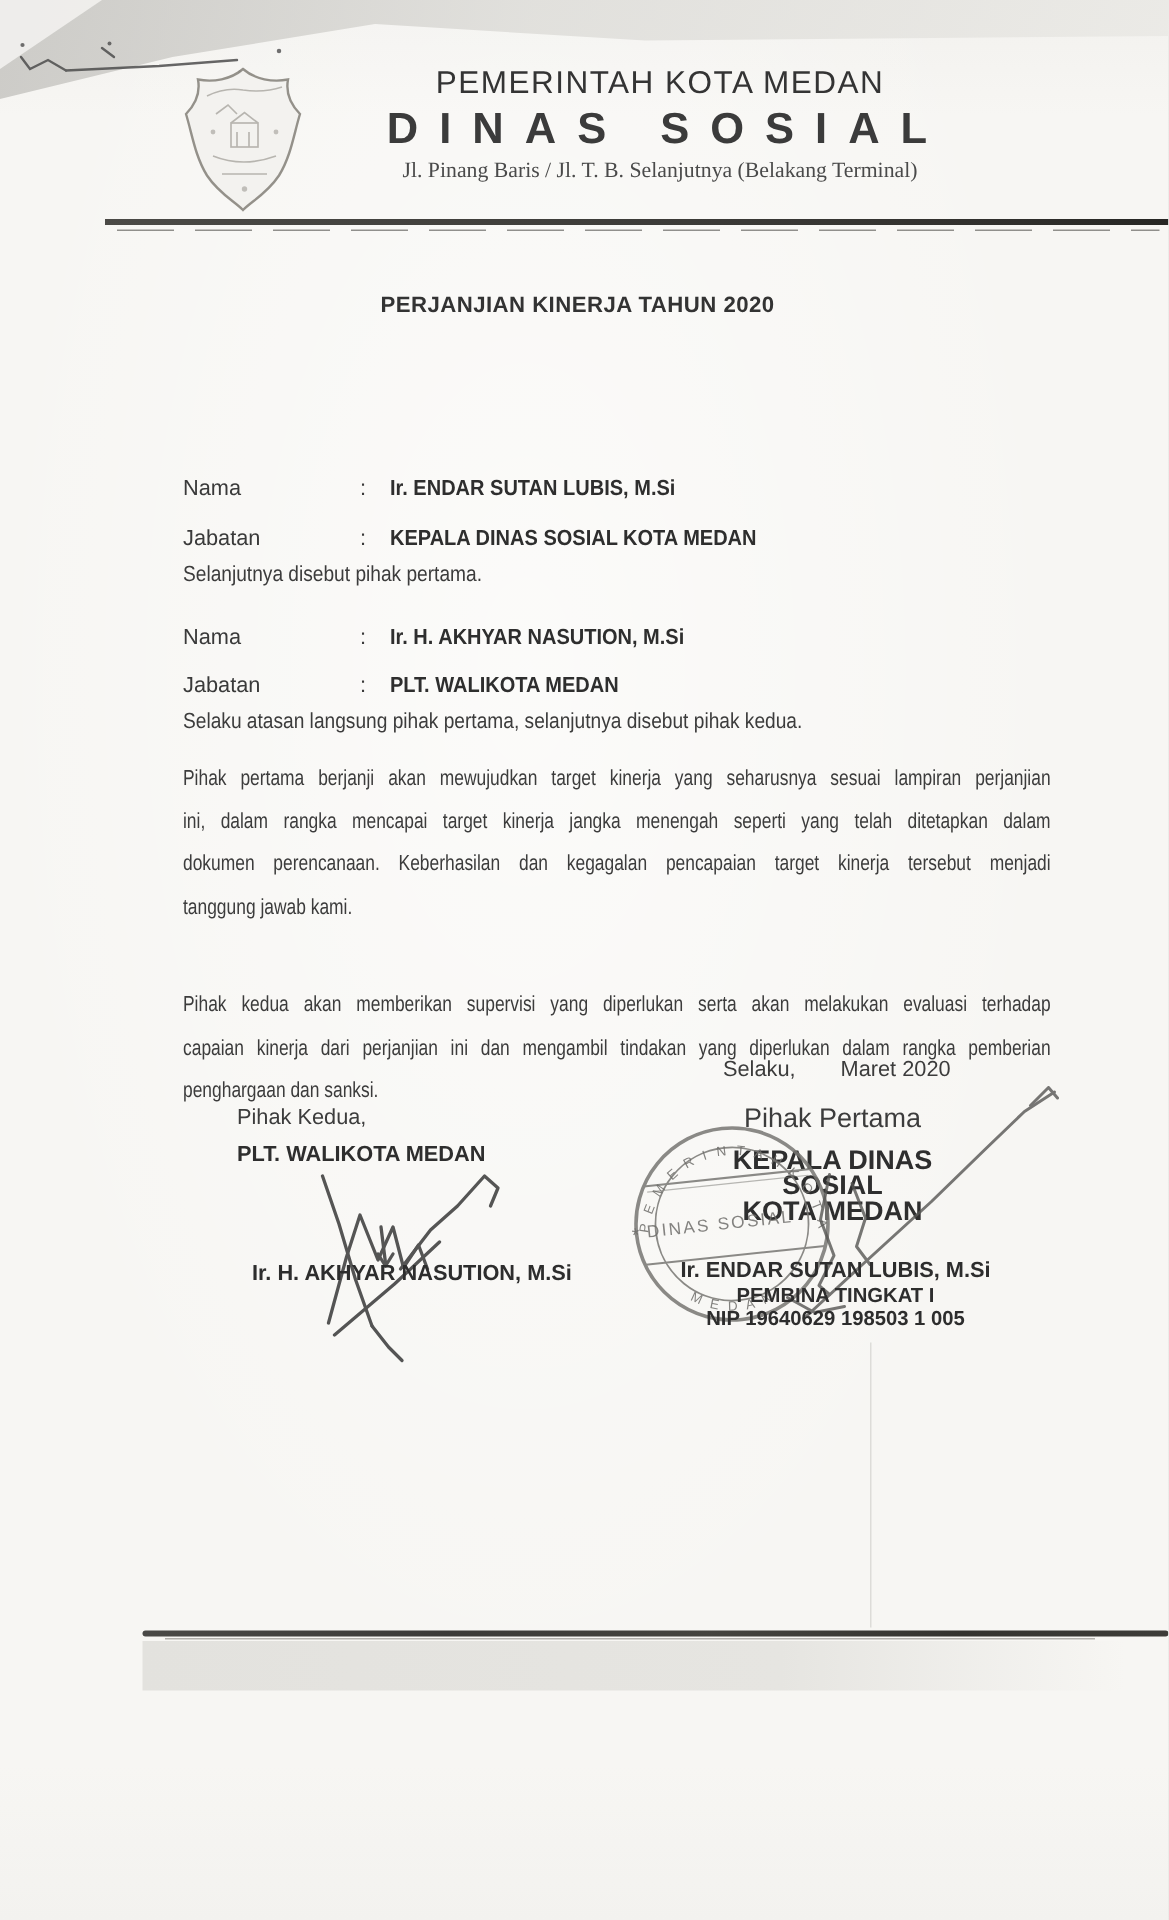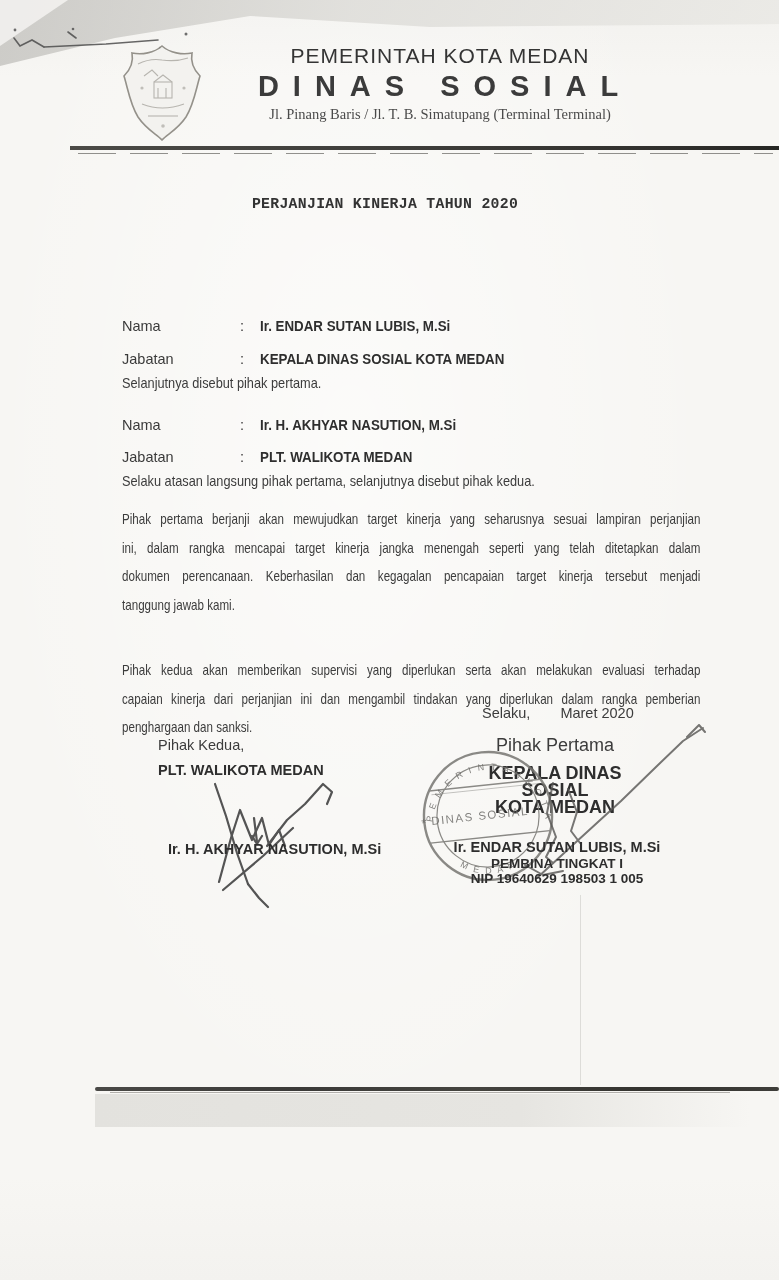--- a/index.html
+++ b/index.html
@@ -24,21 +24,21 @@
   .crest{left:118px;top:42px;}
   .lh-text{left:170px;top:44px;width:540px;text-align:center;}
   .lh-gov{font-size:21px;font-weight:normal;color:#343434;letter-spacing:1px;}
   .lh-agency{font-size:29px;font-weight:bold;color:#3b3b3b;letter-spacing:14px;margin-top:2px;padding-left:10px;}
   .lh-addr{font-family:"Liberation Serif",serif;font-size:14.5px;color:#4a4a4a;margin-top:3px;}
   .rule-thick{left:70px;top:146px;right:0;height:3.6px;
     background:linear-gradient(to right,#4b4a46,#3c3b38 55%,#302f2c 86%,#262623);}
   .rule-thin{left:78px;top:152.5px;right:6px;height:1.2px;opacity:.75;
     background:repeating-linear-gradient(to right,#6e6d69 0 38px,transparent 38px 52px);}
   
-  .doc-title{left:0;top:196px;width:770px;text-align:center;font-size:14.8px;font-weight:bold;color:#333;letter-spacing:.3px;font-family:Liberation Mono, monospace;}
+  .doc-title{left:0;top:196px;width:770px;text-align:center;font-size:14.8px;font-weight:bold;color:#333;letter-spacing:.3px;}
   .para{left:122px;width:578px;}
   .pline{width:723px;transform:scaleX(.8);transform-origin:0 0;
     font-size:14.5px;line-height:28.5px;color:#3c3c3c;}
   .just{text-align:justify;text-align-last:justify;}
   .kvrow{left:122px;width:578px;display:grid;grid-template-columns:118px 20px auto;font-size:14.5px;}
   .kvval{font-weight:bold;color:#2e2e2e;transform:scaleX(.92);transform-origin:0 0;white-space:nowrap;}
   .note{left:122px;font-size:14.5px;color:#3c3c3c;transform:scaleX(.88);transform-origin:0 0;white-space:nowrap;}
   
   .dateline{left:482px;top:705px;font-size:14.5px;color:#3c3c3c;}
   .dateline .gap{display:inline-block;width:30px;}
@@ -99,21 +99,21 @@
     <g fill="#8f8c85" opacity=".5">
       <circle cx="24" cy="46" r="1.6"></circle>
         <circle cx="66" cy="46" r="1.6"></circle>
         <circle cx="45" cy="84" r="1.8"></circle>
     </g>
   </svg>
 
   <div class="abs lh-text">
     <div class="lh-gov">PEMERINTAH KOTA MEDAN</div>
     <div class="lh-agency">DINAS  SOSIAL</div>
-    <div class="lh-addr">Jl. Pinang Baris / Jl. T. B. Simatupang (Terminal Terminal)</div>
+    <div class="lh-addr">Jl. Pinang Baris / Jl. T. B. Selanjutnya (Belakang Terminal)</div>
   </div>
   <div class="abs rule-thick"></div>
   <div class="abs rule-thin"></div>
 
   <div class="abs doc-title">PERJANJIAN KINERJA TAHUN 2020</div>
 
 
   <div class="abs kvrow" style="top:318px;">
     <span>Nama</span>
     <span>:</span>

